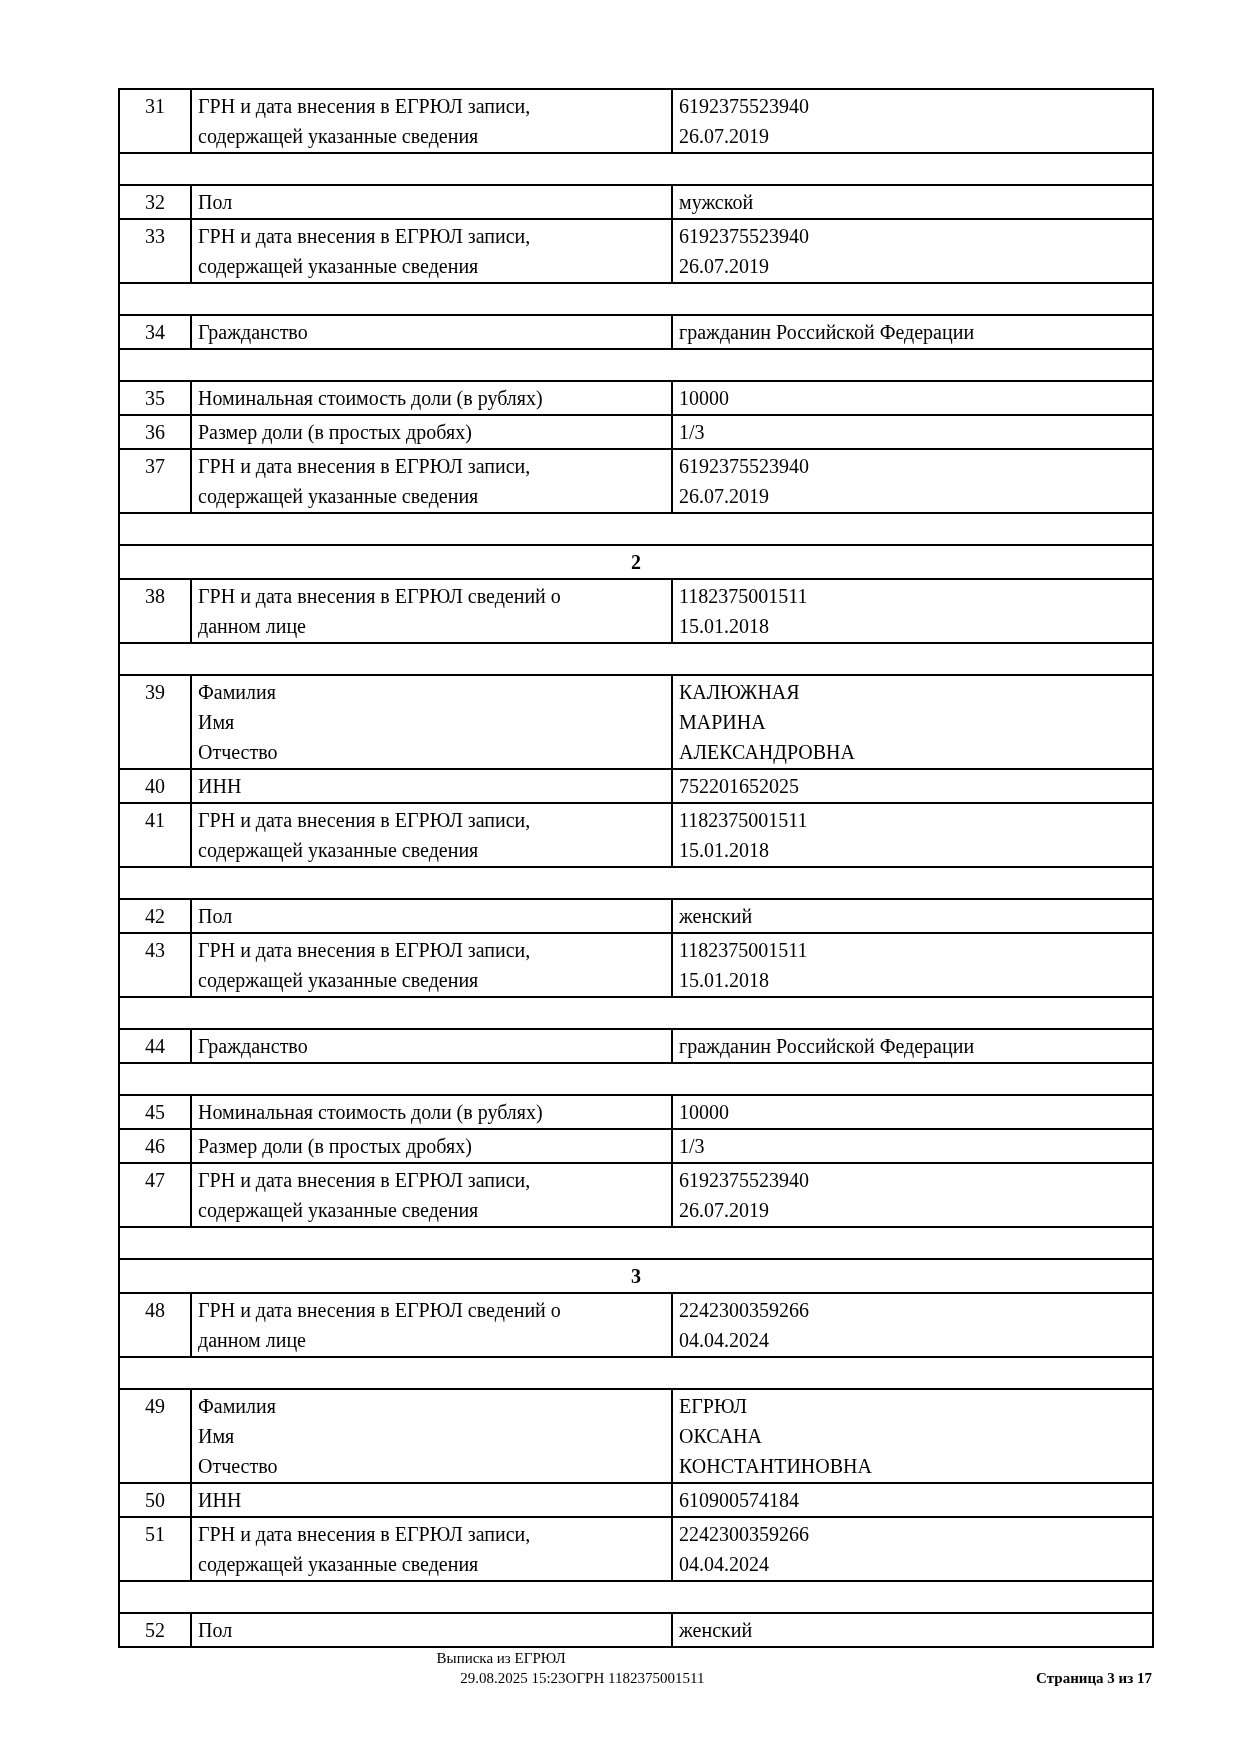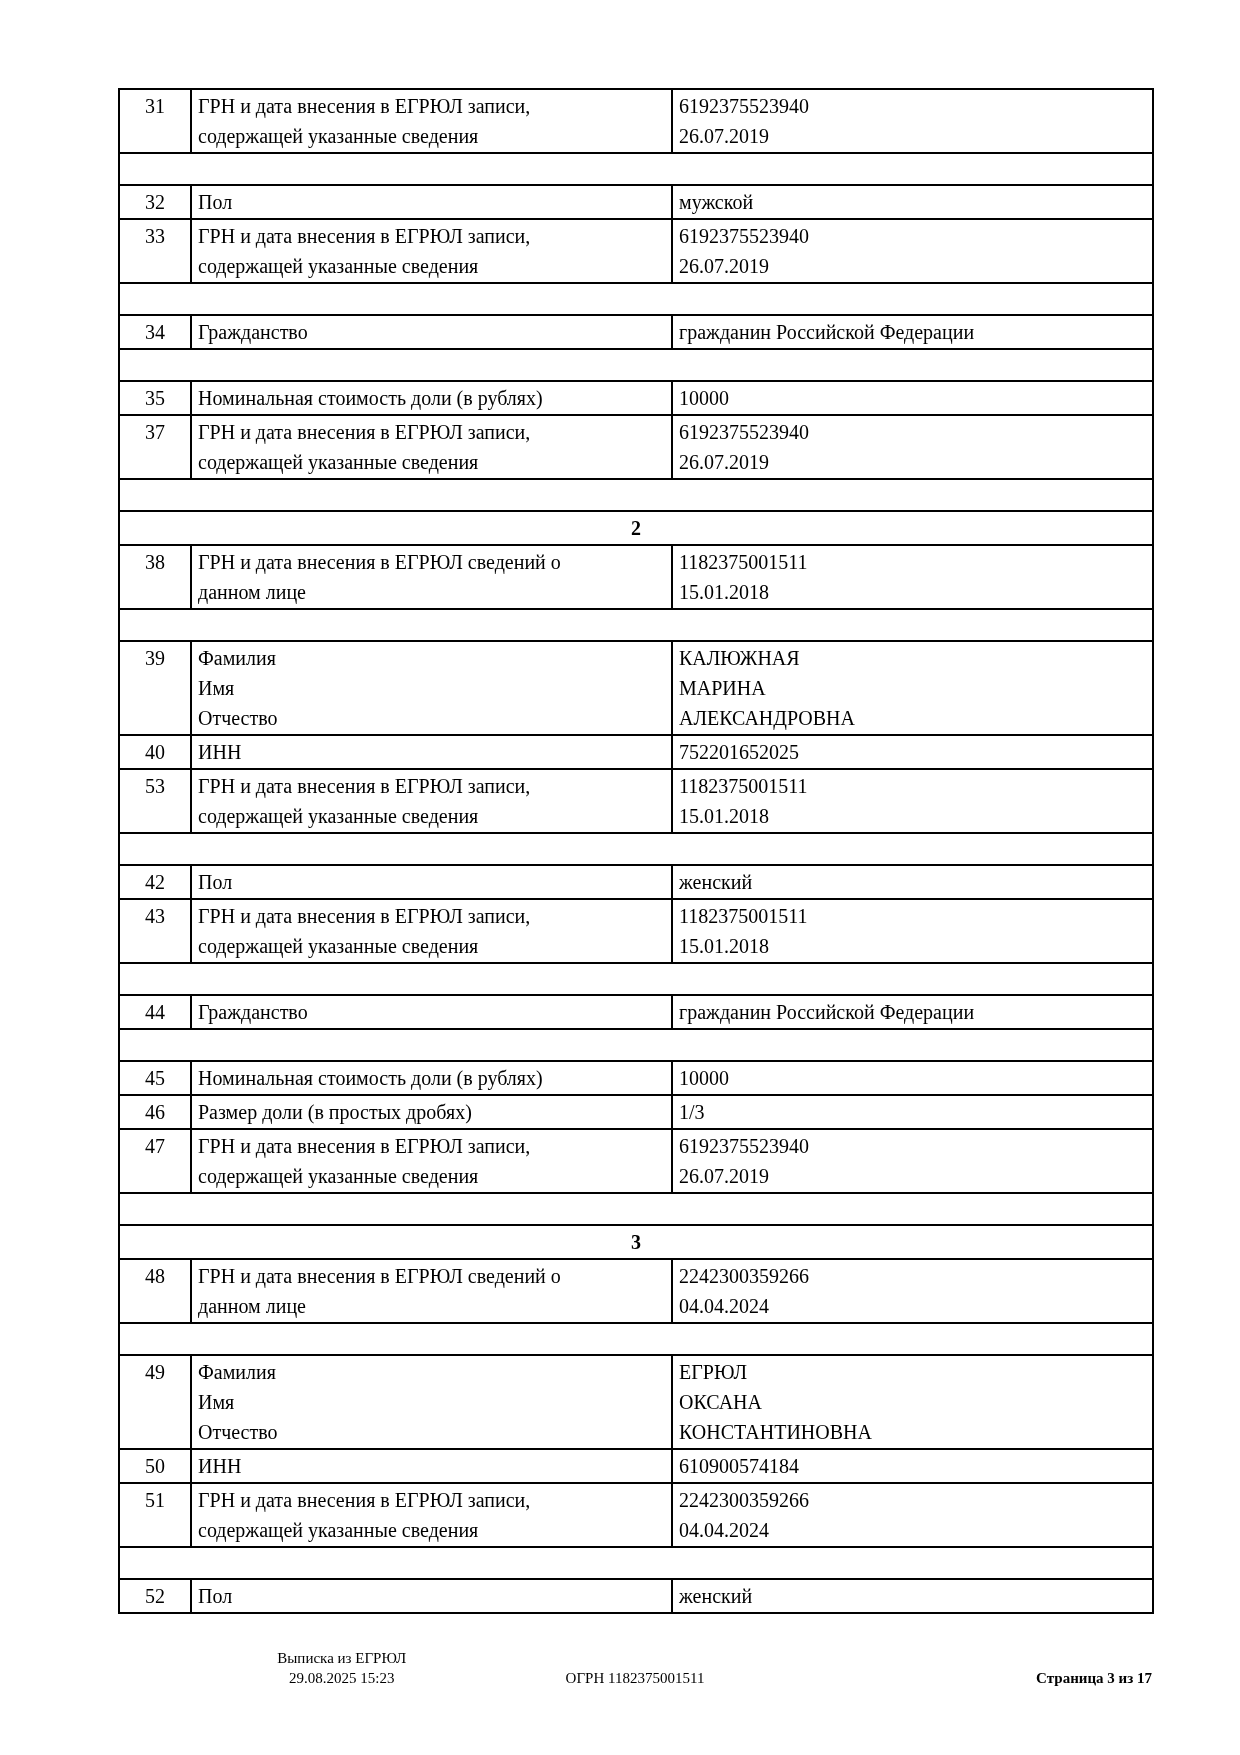--- a/index.html
+++ b/index.html
@@ -56,21 +56,21 @@
     position: absolute;
     left: 118px;
     top: 1648px;
     width: 1034px;
     display: grid;
     grid-template-columns: 1fr auto 1fr;
     align-items: end;
     font-size: 15px;
     line-height: 20px;
   }
-  .footer-left   { text-align: center; }
+  .footer-left   { text-align: right; }
   .footer-center { text-align: left; }
   .footer-right  { text-align: right; font-weight: bold; }
 </style>
 </head>
 <body>
 
 <div class="page">
 
   <table class="egrul-table">
     <colgroup>
@@ -131,20 +131,29 @@
         <tr>
           <td class="num-cell">35</td>
           <td>
             <div class="cell-line">Номинальная стоимость доли (в рублях)</div>
           </td>
           <td>
             <div class="cell-line">10000</div>
           </td>
         </tr>
         <tr>
+          <td class="num-cell">36</td>
+          <td>
+            <div class="cell-line">Размер доли (в простых дробях)</div>
+          </td>
+          <td>
+            <div class="cell-line">1/3</div>
+          </td>
+        </tr>
+        <tr>
           <td class="num-cell">37</td>
           <td>
             <div class="cell-line">ГРН и дата внесения в ЕГРЮЛ записи,</div>
             <div class="cell-line">содержащей указанные сведения</div>
           </td>
           <td>
             <div class="cell-line">6192375523940</div>
             <div class="cell-line">26.07.2019</div>
           </td>
         </tr>
@@ -184,21 +193,21 @@
         <tr>
           <td class="num-cell">40</td>
           <td>
             <div class="cell-line">ИНН</div>
           </td>
           <td>
             <div class="cell-line">752201652025</div>
           </td>
         </tr>
         <tr>
-          <td class="num-cell">53</td>
+          <td class="num-cell">41</td>
           <td>
             <div class="cell-line">ГРН и дата внесения в ЕГРЮЛ записи,</div>
             <div class="cell-line">содержащей указанные сведения</div>
           </td>
           <td>
             <div class="cell-line">1182375001511</div>
             <div class="cell-line">15.01.2018</div>
           </td>
         </tr>
         <tr class="spacer-row">

